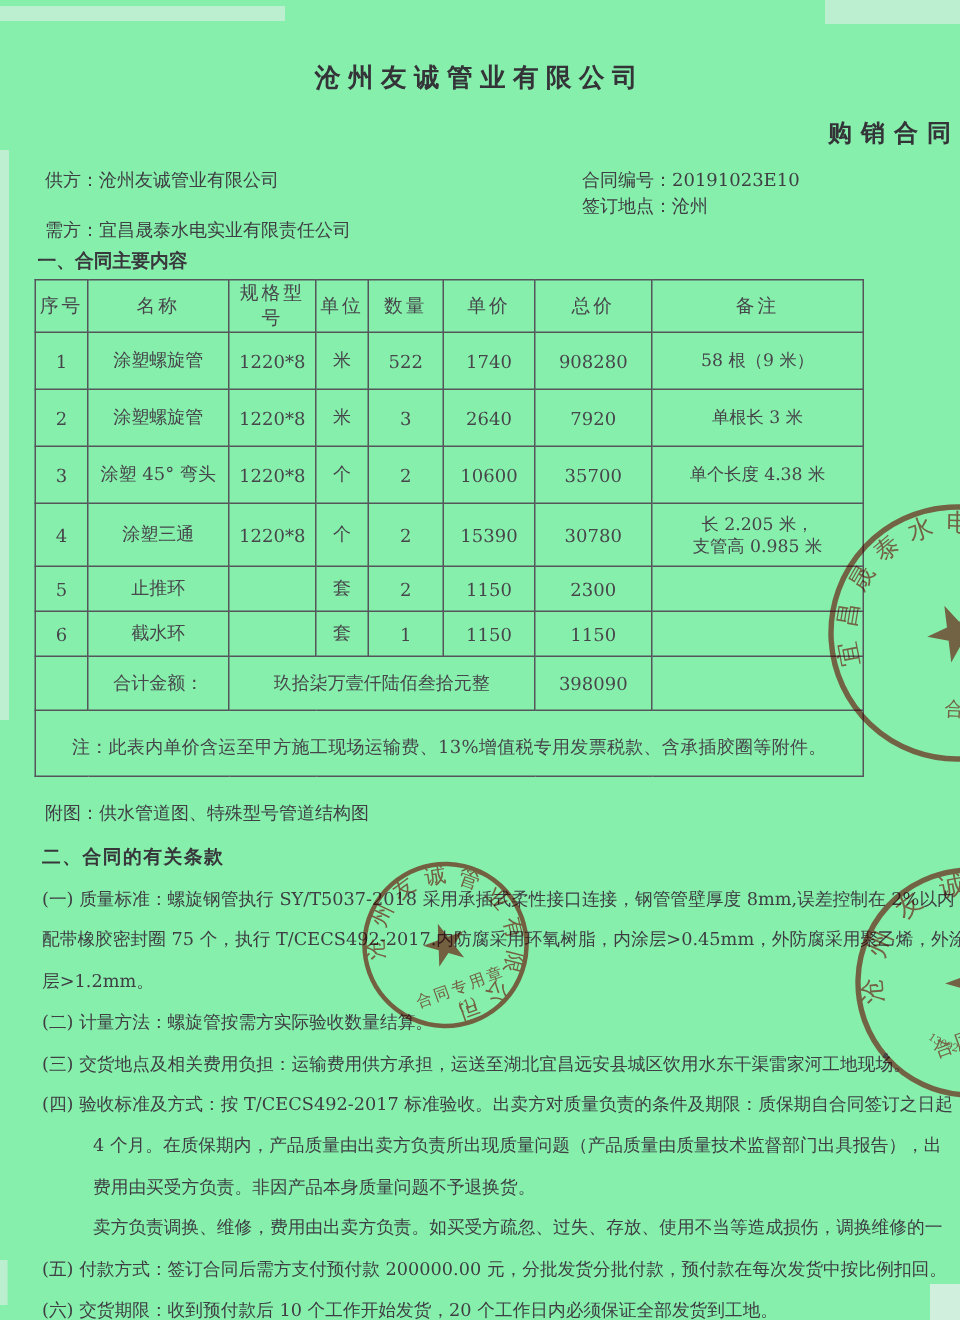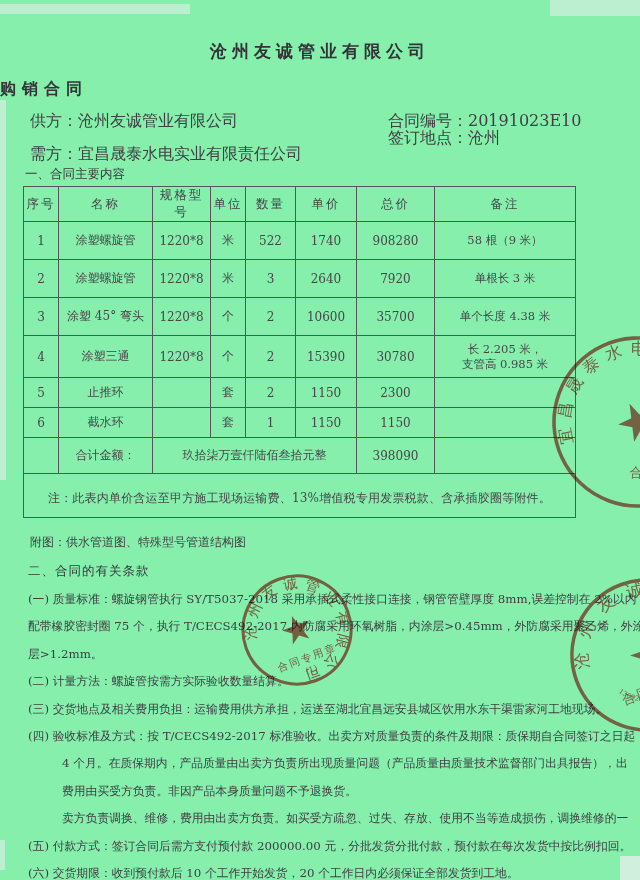--- a/index.html
+++ b/index.html
@@ -16,33 +16,33 @@
   .art-top    { left:0; top:4px; width:190px; height:10px; opacity:.5;}
   .art-tr     { right:0; top:0; width:90px; height:16px; opacity:.5;}
   .art-br     { right:0; bottom:0; width:20px; height:24px; opacity:.7;}
   .art-bl     { left:0; bottom:10px; width:5px; height:30px; opacity:.5;}
 
   .title {
     margin-top:40px; text-align:center;
     font-size:17px; letter-spacing:5px; font-weight:600; color:#333338;
   }
   .subtitle {
-    margin-top:16px; text-align:left;
+    margin-top:16px; text-align:right;
     font-size:16px; letter-spacing:6px; font-weight:600; color:#333338;
   }
   .meta {
-    margin:12px 24px 0 30px; display:flex; font-size:16px; color:#3e3e43;
+    margin:12px 24px 0 30px; display:flex; font-size:12px; color:#3e3e43;
   }
   .meta-left { flex:1; }
   .meta-left .m-line { height:17px; line-height:17px; }
   .meta-left .gap { height:16px; }
   .meta-right { width:228px; }
   .meta-right .m-line { height:17px; line-height:17px; }
   .sec-heading {
-    margin:3px 0 0 25px; font-size:12.5px; color:#38383d; height:17px; line-height:17px;
+    margin:3px 0 0 25px; font-size:12.5px; color:#38383d; height:17px; line-height:17px;font-weight:bold;
   }
   table.items {
     margin:4px 0 0 23px; border-collapse:collapse; table-layout:fixed;
     width:552px; font-size:12px; color:#46464b;
   }
   table.items td, table.items th {
     border:1px solid #55555a; text-align:center; vertical-align:middle;
     font-weight:normal; overflow:hidden;
   }
   table.items { border:1.5px solid #4a4a4f; }
@@ -55,21 +55,21 @@
   tr.r-note { height:44px; }
   td.remark { white-space:pre-line; font-size:11.5px; }
   td.note-cell {
     text-align:left; vertical-align:top; padding:5px 6px 0 6px; font-size:12px;
     letter-spacing:.2px;
   }
   .attach {
     margin:16px 0 0 30px; font-size:12px; height:17px; line-height:17px;
   }
   .sec2-heading {
-    margin:11px 0 0 28px; font-size:12.5px; font-weight:400; color:#36363b;
+    margin:11px 0 0 28px; font-size:12.5px; font-weight:700; color:#36363b;
     height:17px; line-height:17px; letter-spacing:1px;
   }
   .terms { margin:7px 0 0 28px; font-size:11.8px; color:#3e3e43; }
   .terms .t-line {
     height:27.4px; line-height:27.4px; white-space:nowrap;
   }
   .terms .t-line.ind { padding-left:34px; }
 
   .stamp { position:absolute; mix-blend-mode:multiply; pointer-events:none; }
   .stamp text, .stamp textPath { font-family:"DejaVu Serif", serif; }

